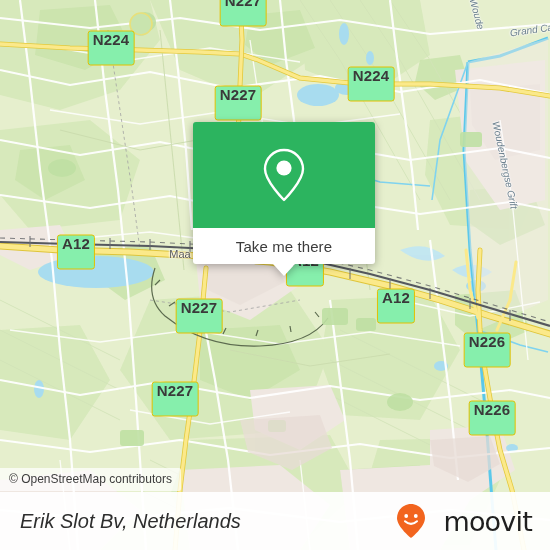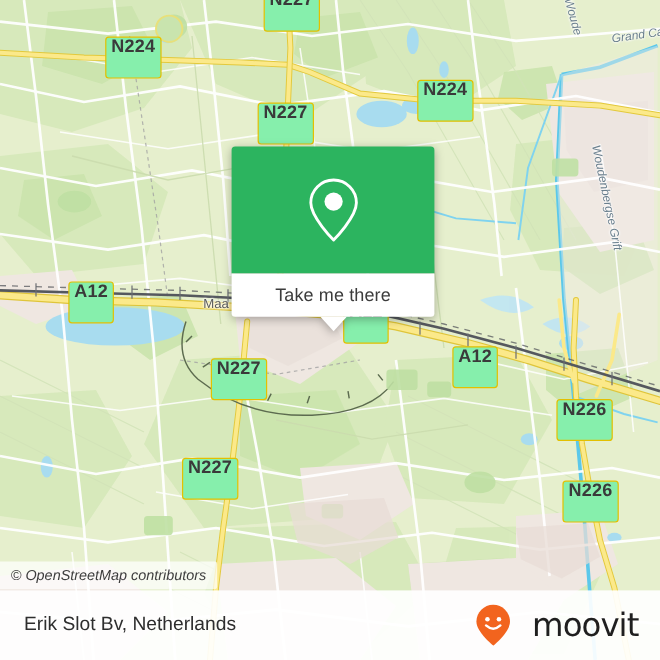--- a/index.html
+++ b/index.html
@@ -40,21 +40,21 @@
     white-space:nowrap;
     transform:translate(-50%,-50%);
     text-shadow:0 0 2px #fff,0 0 2px #fff,0 0 3px #fff;
   }
   .maplabel.water{color:#6a7f8d;font-style:italic;}
   .maplabel.place{color:#5a5a5a;font-size:11px;}
   .maplabel.rot{transform-origin:50% 50%;}
 
   
   #card{
-    position:absolute;left:193px;top:122px;width:169px;
+    position:absolute;left:193px;top:122px;width:182px;
     border-radius:3px;overflow:visible;
     filter:drop-shadow(0 2px 4px rgba(0,0,0,.30));
   }
   #card-green{
     background:#2cb45f;height:106px;border-radius:3px 3px 0 0;
     display:flex;align-items:center;justify-content:center;
   }
   #card-white{
     background:#ffffff;height:36px;border-radius:0 0 3px 3px;
     display:flex;align-items:center;justify-content:center;
@@ -71,33 +71,32 @@
     border-top:12px solid #ffffff;
   }
 
   
   #attrib{
     position:absolute;left:0;top:468px;
     background:rgba(255,255,255,.72);
     padding:4px 9px 5px 9px;
     font-size:12px;color:#3d3d3d;
     border-radius:0 2px 2px 0;
-    font-style:italic;
   }
 
   
   #bottombar{
     position:absolute;left:0;top:492px;width:550px;height:58px;
     background:rgba(255,255,255,.92);
     display:flex;align-items:center;
     box-sizing:border-box;
     padding:0 18px 0 20px;
   }
   #placename{
-    color:#2e2e2e;font-size:16px;flex:1;white-space:nowrap;
+    color:#2e2e2e;font-size:20px;flex:1;white-space:nowrap;font-style:italic;
   }
   #logo{display:flex;align-items:center;gap:16px;}
   #logo .word{
     font-size:27px;color:#1f1f1f;letter-spacing:-.8px;
     font-family:"DejaVu Sans","Liberation Sans",sans-serif;
     line-height:27px;
   }
 </style>
 </head>
 <body>

